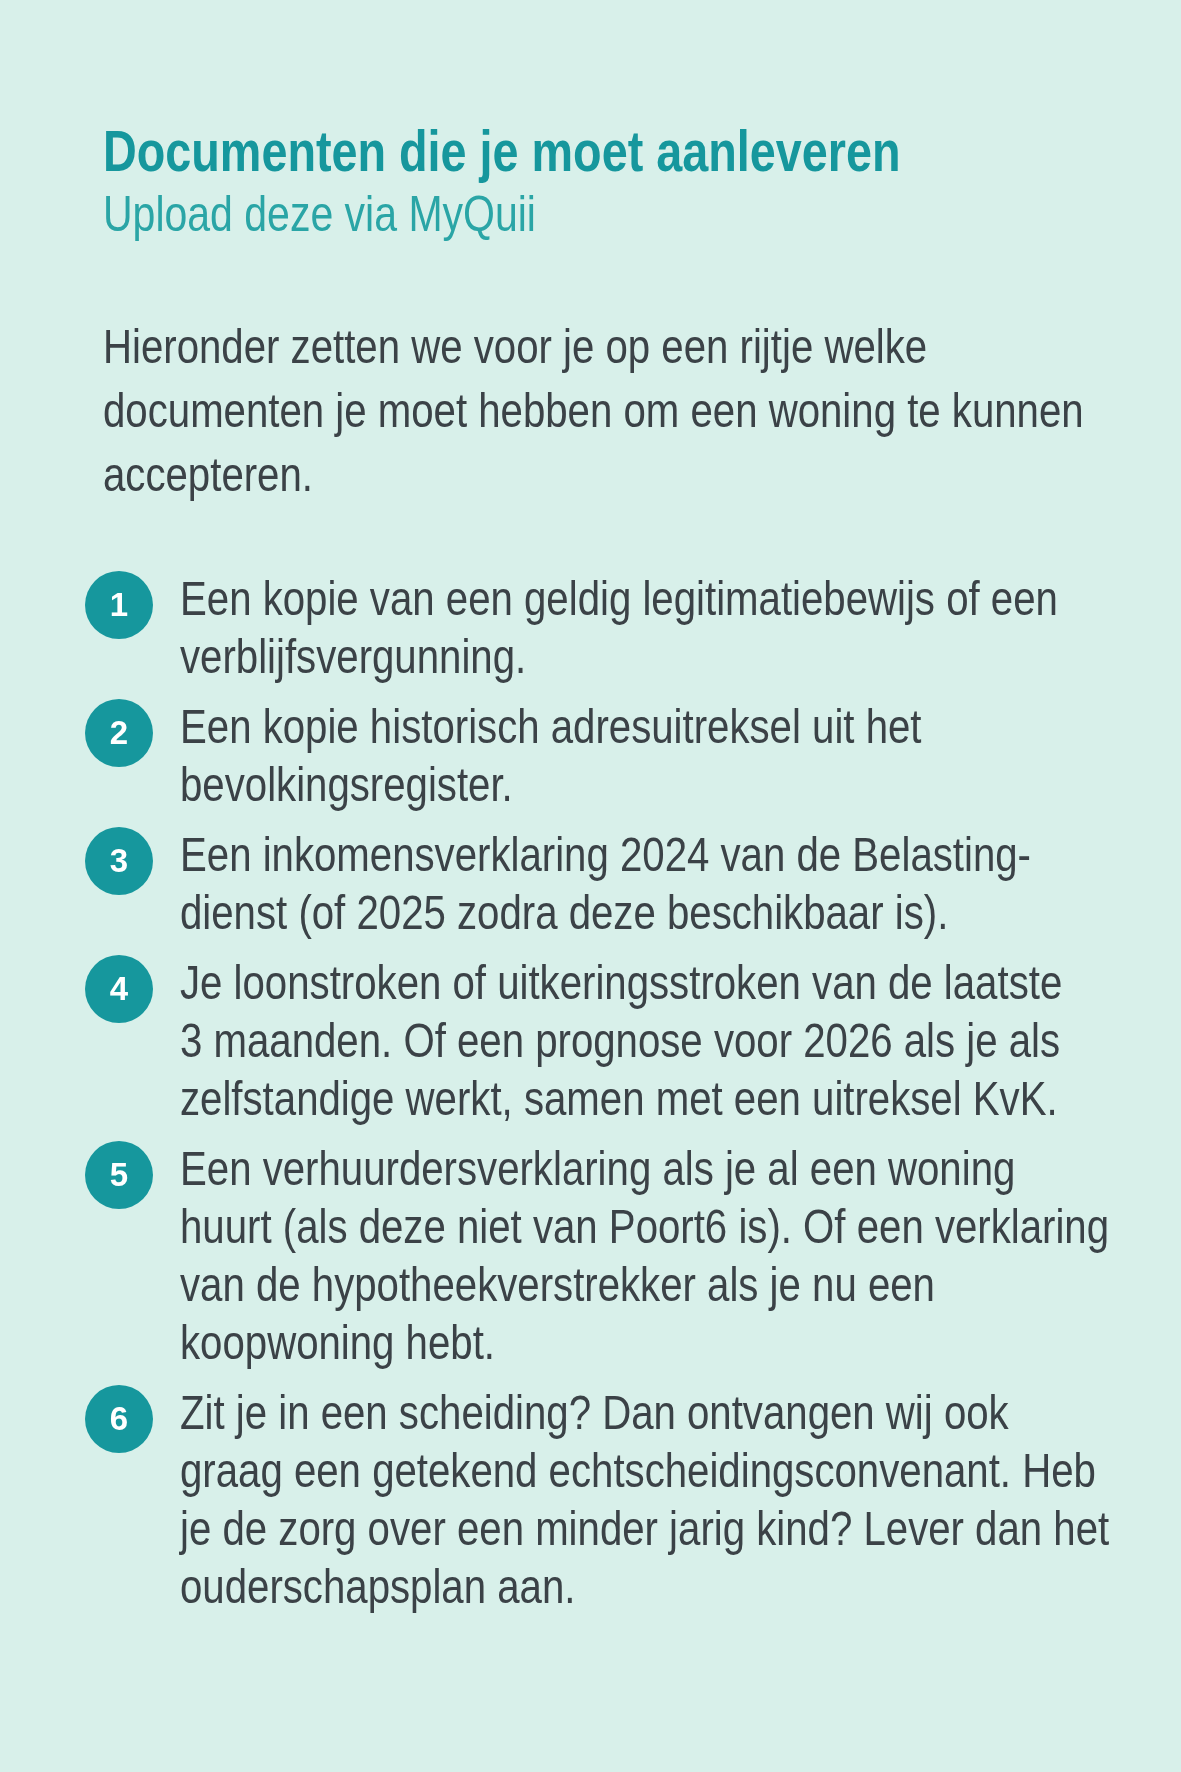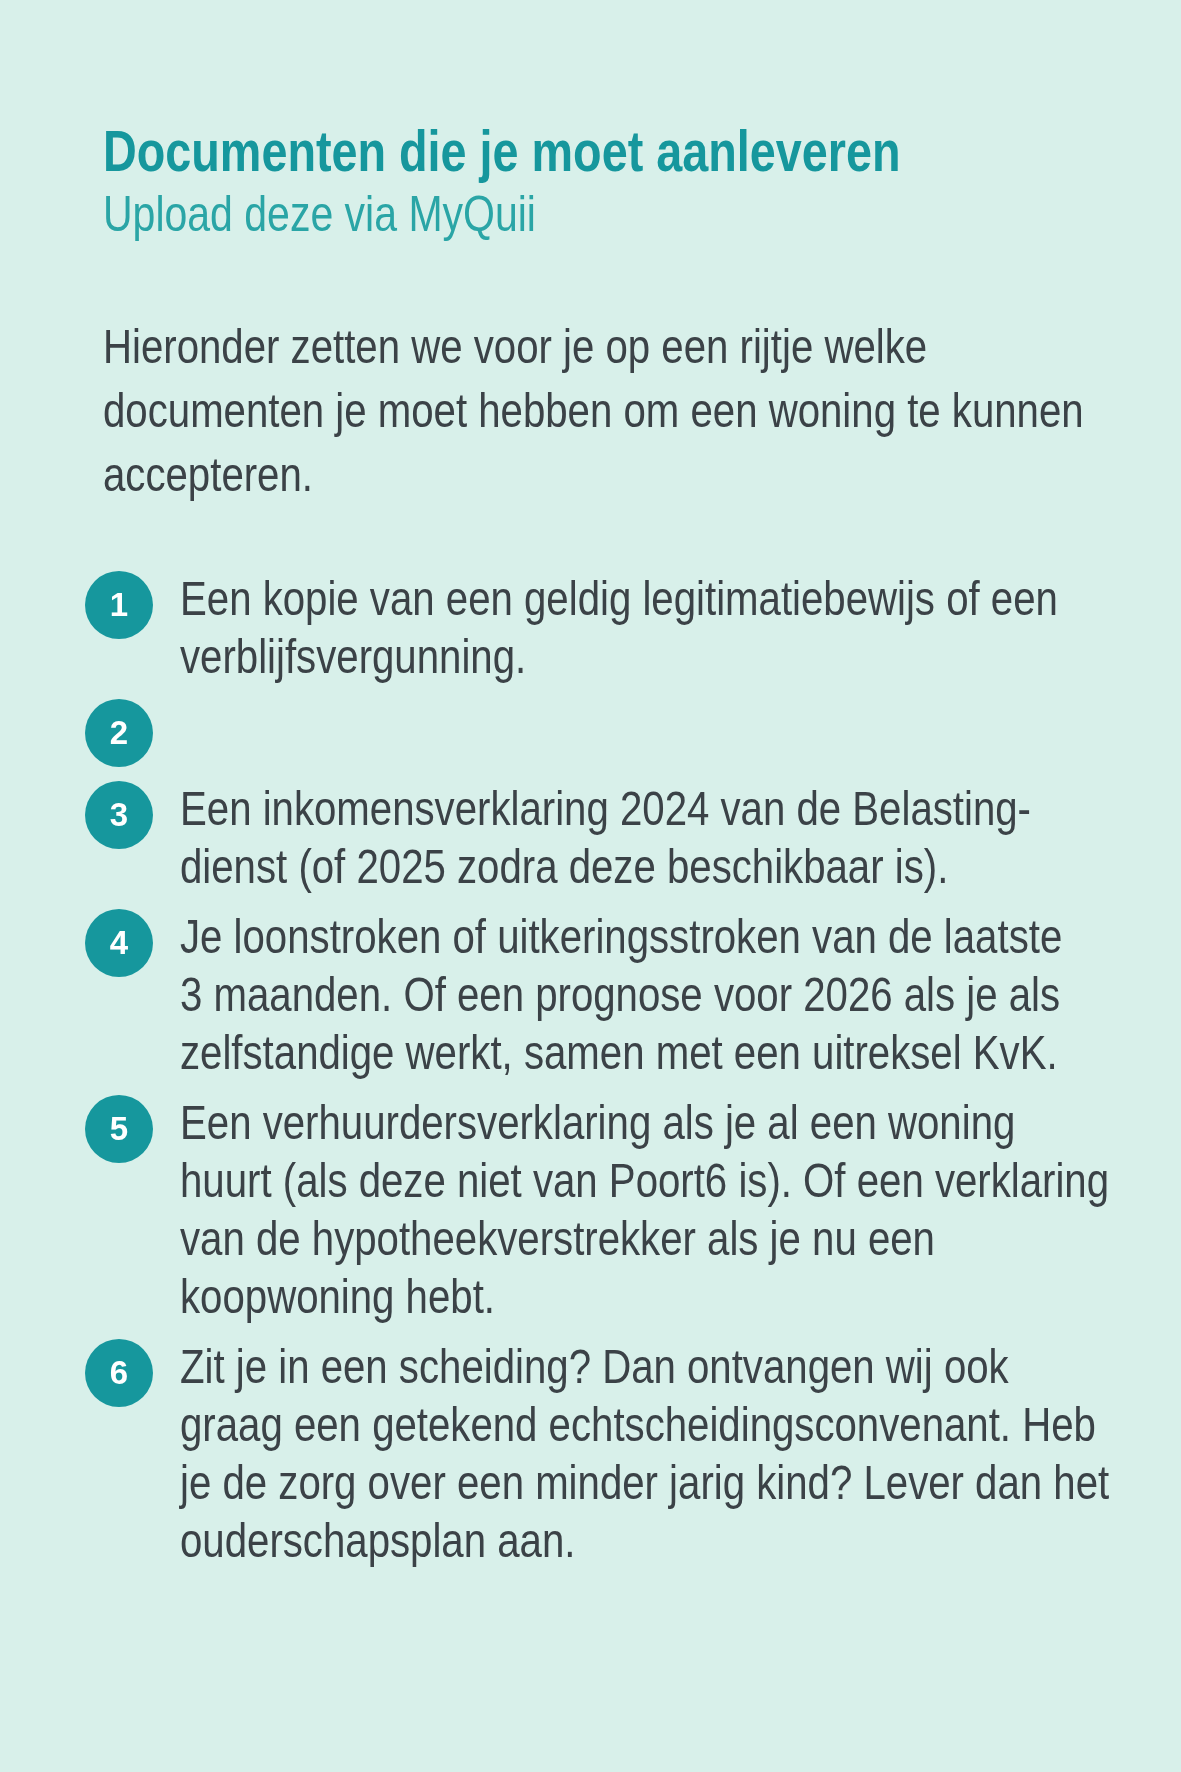--- a/index.html
+++ b/index.html
@@ -114,20 +114,24 @@
   <ol class="checklist" id="checklist">
       <li class="item">
         <span class="badge">1</span>
         <div class="item-text">
           <div class="line">Een kopie van een geldig legitimatiebewijs of een</div>
           <div class="line">verblijfsvergunning.</div>
         </div>
       </li>
       <li class="item">
         <span class="badge">2</span>
+        <div class="item-text">
+          <div class="line">Een kopie historisch adresuitreksel uit het</div>
+          <div class="line">bevolkingsregister.</div>
+        </div>
       </li>
       <li class="item">
         <span class="badge">3</span>
         <div class="item-text">
           <div class="line">Een inkomensverklaring 2024 van de Belasting-</div>
           <div class="line">dienst (of 2025 zodra deze beschikbaar is).</div>
         </div>
       </li>
       <li class="item">
         <span class="badge">4</span>

